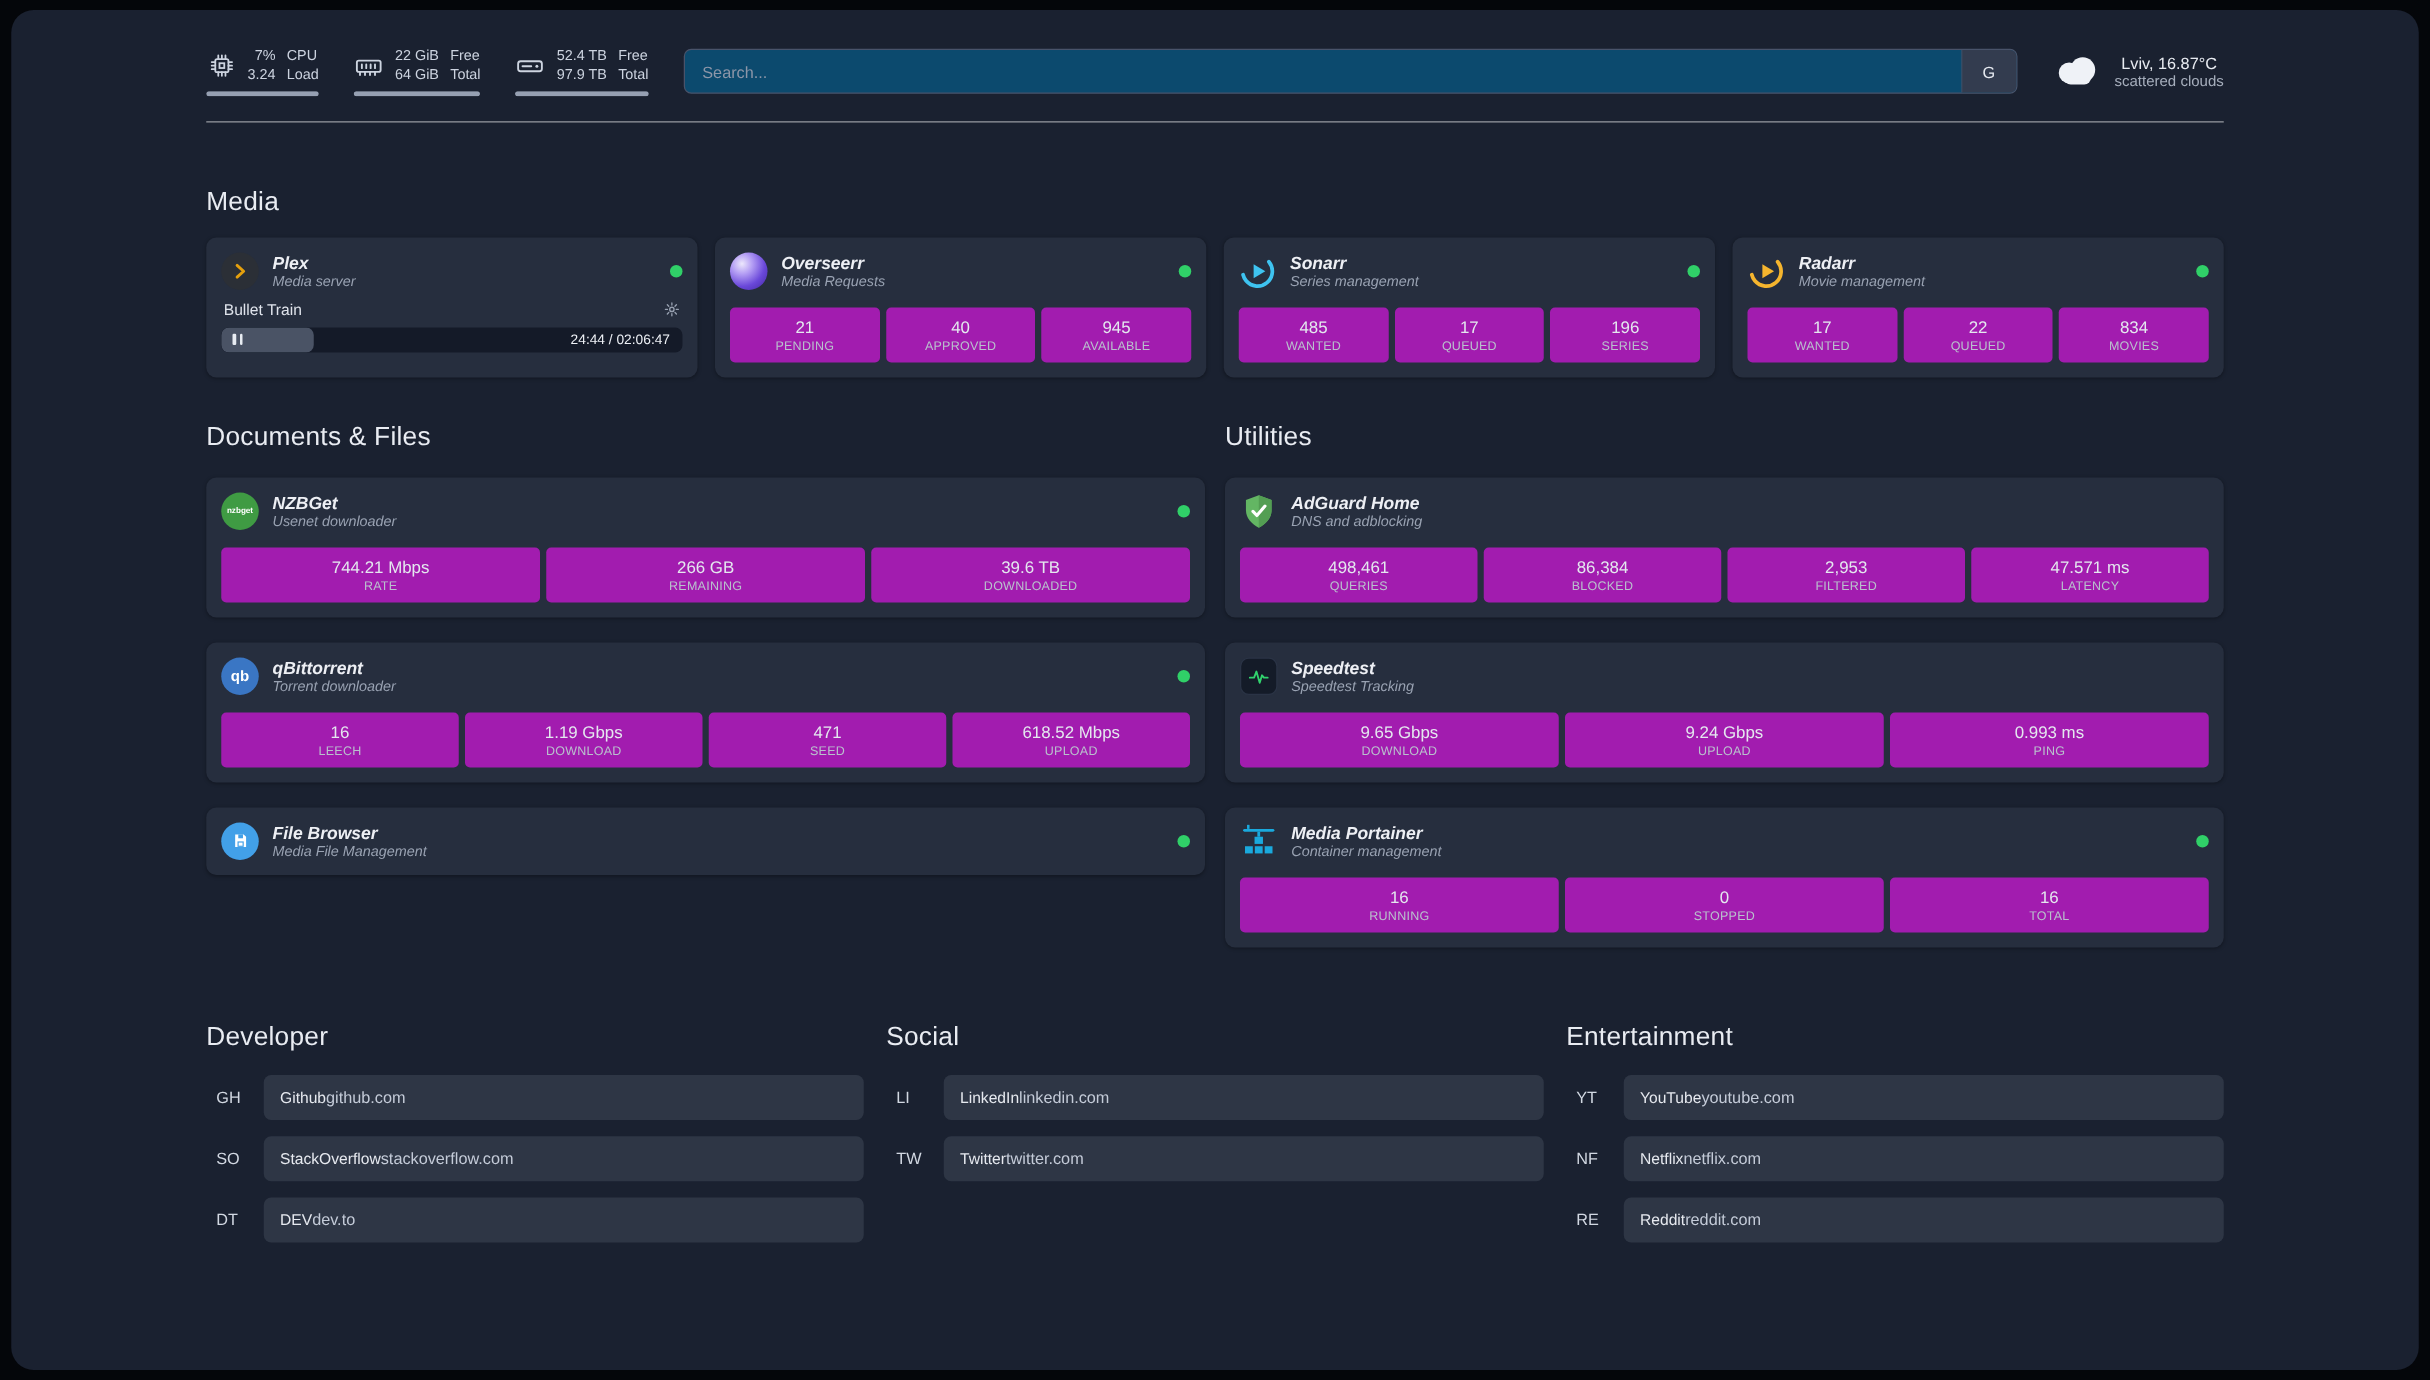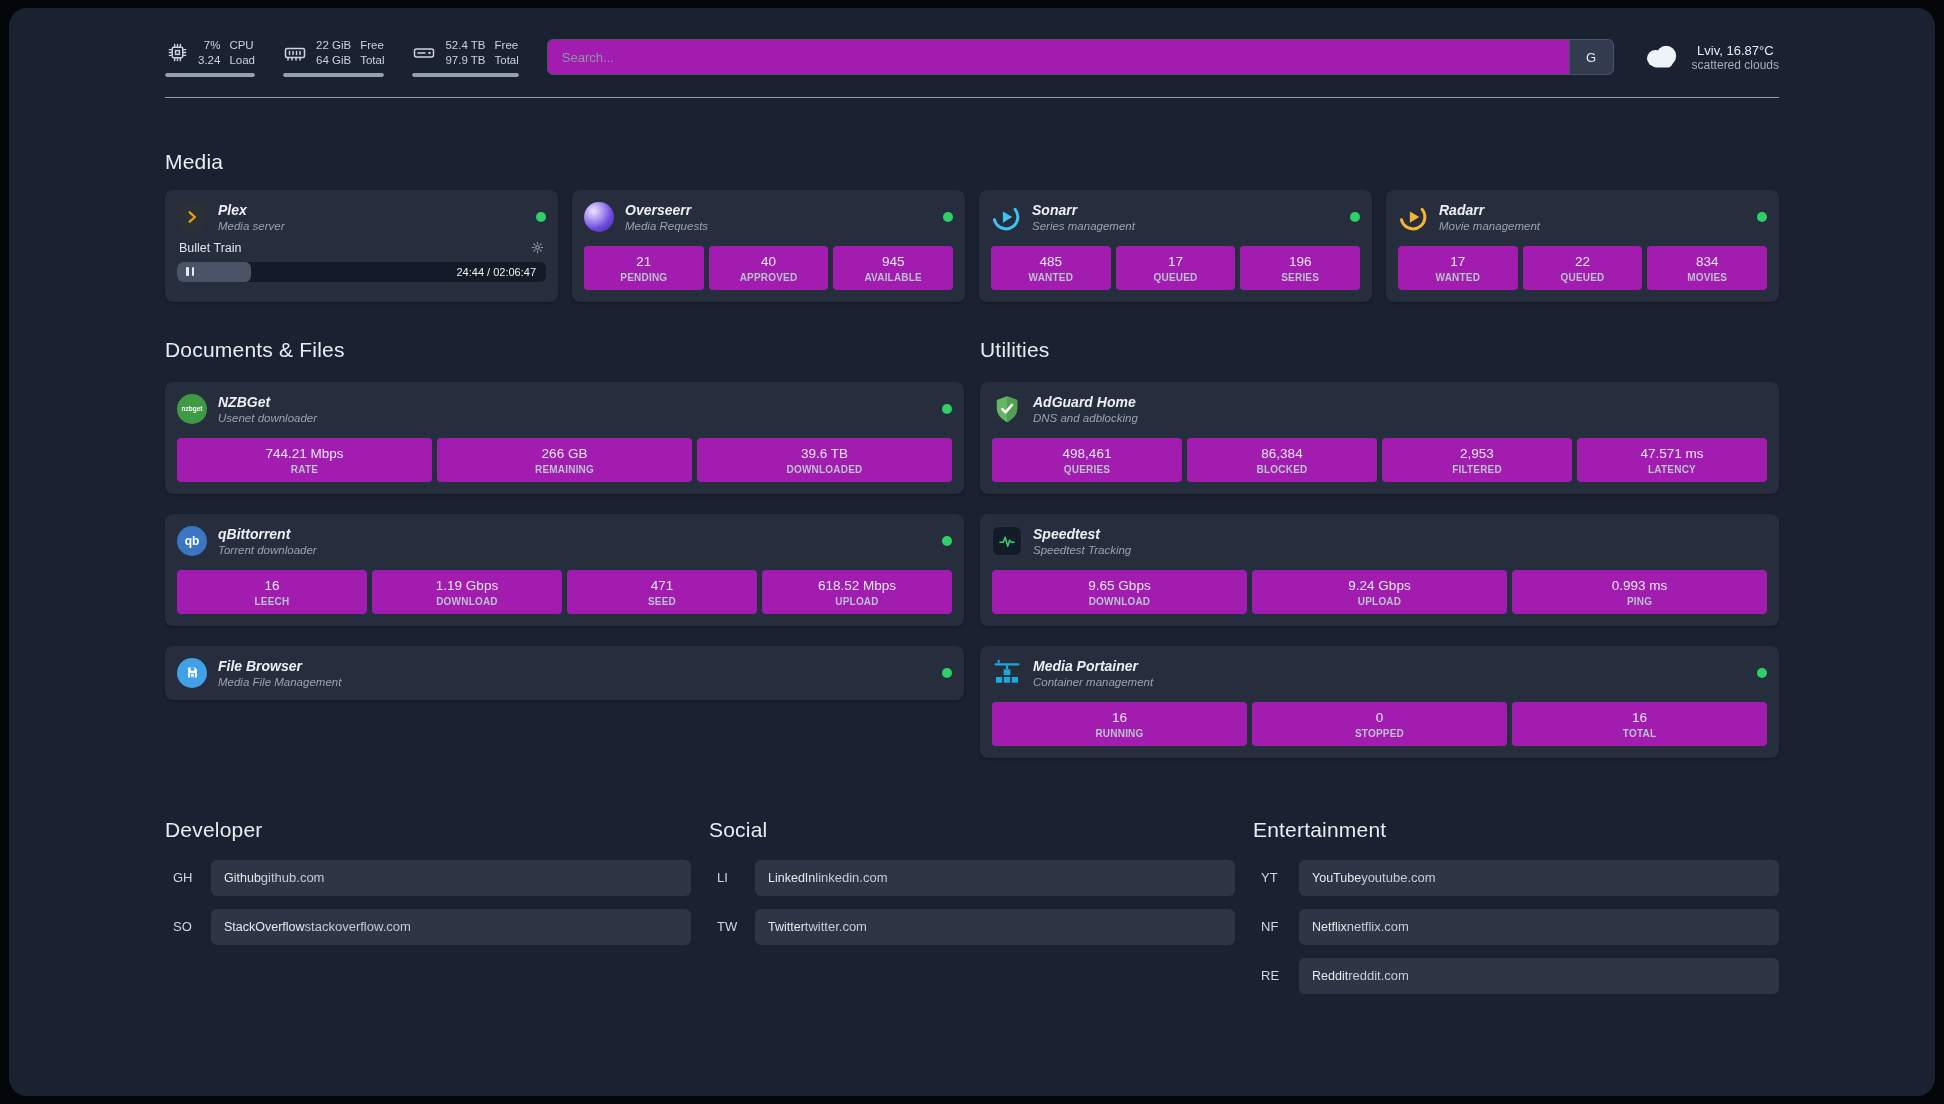--- a/index.html
+++ b/index.html
@@ -12,21 +12,21 @@
   .topbar { display:flex; align-items:center; }
   .resources { display:flex; gap:28px; align-items:center; }
   .resource { display:flex; flex-direction:column; gap:5px; }
   .res-row { display:flex; align-items:center; gap:9px; }
   .res-icon { width:24px; height:24px; display:flex; align-items:center; justify-content:center; color:#cdd4e0; }
   .res-col { display:flex; flex-direction:column; font-size:11.5px; line-height:1.3; color:#ccd3df; }
   .res-col.vals { align-items:flex-end; }
   .res-bar { height:4px; border-radius:2px; background:rgba(255,255,255,0.12); overflow:hidden; }
   .res-bar i { display:block; height:100%; background:#96a0b2; border-radius:2px; }
   .search { flex:1; margin:0 28px; position:relative; height:36px; }
-  .search input { width:100%; height:100%; background:#a21caf; border:1px solid #49536a; border-radius:6px; color:#dfe4ec; font-size:13px; padding:0 56px 0 14px; outline:none; font-family:inherit; }
+  .search input { width:100%; height:100%; background:#0c4a6e; border:1px solid #49536a; border-radius:6px; color:#dfe4ec; font-size:13px; padding:0 56px 0 14px; outline:none; font-family:inherit; }
   .search input::placeholder { color:#8d96a8; }
   .search-btn { position:absolute; right:1px; top:1px; bottom:1px; width:44px; background:#333c4f; border:none; border-left:1px solid #49536a; border-radius:0 5px 5px 0; color:#e6eaf1; font-size:13px; cursor:pointer; font-family:inherit; }
   .weather { display:flex; align-items:center; gap:10px; }
   .weather .w1 { font-size:13px; color:#e8ebf1;text-align:center; }
   .weather .w2 { font-size:12px; color:#a6aebc; }
   .divider { margin-top:20px; border-bottom:1px solid rgba(255,255,255,0.55); }
 
   
   h2.sec { font-size:21px; font-weight:500; color:#e9ecf2; letter-spacing:0.2px; }
   .media-sec { margin-top:52px; }
@@ -38,21 +38,21 @@
   .card { background:#262e3e; border-radius:8px; padding:12px; box-shadow:0 1px 3px rgba(0,0,0,0.3); cursor:pointer; }
   .card-header { display:flex; align-items:center; gap:11px; }
   .svc-icon { width:30px; height:30px; border-radius:50%; display:flex; align-items:center; justify-content:center; flex:0 0 30px; overflow:hidden; }
   .titles { display:flex; flex-direction:column; gap:2px;font-style:italic; }
   .svc-title { font-size:14px; font-weight:700; color:#edeff4; }
   .svc-sub { font-size:11.5px; color:#99a2b2; }
   .dot { width:10px; height:10px; border-radius:50%; background:#30d068; margin-left:auto; flex:0 0 10px; }
   .stats { display:flex; gap:5px; margin-top:14px; }
   .stat { flex:1; background:#a21caf; border-radius:4px; text-align:center; padding:8px 4px 7px; }
   .stat-v { font-size:13.5px; color:#e4e8ef; }
-  .stat-l { font-size:10px; font-weight:700; color:#b9c1cd; margin-top:3px; letter-spacing:0.2px; }
+  .stat-l { font-size:10px; font-weight:400; color:#b9c1cd; margin-top:3px; letter-spacing:0.2px; }
 
   
   .plex-bg { background:#2b2f36; }
   .overseerr-bg { background:radial-gradient(circle at 32% 30%, #ece7fc 0%, #b49ef4 28%, #6a48da 62%, #40269e 100%); }
   .nzbget-bg { background:#3f9b43; color:#fff; font-size:6.5px; font-weight:700; }
   .qb-bg { background:#3a76c4; color:#fff; font-size:12px; font-weight:700; }
   .fb-bg { background:#42a0e8; }
   .speedtest-bg { background:#141b28; border-radius:7px; border:1px solid #2a3345; }
   .plain-bg { background:transparent; border-radius:0; }
 
@@ -503,20 +503,27 @@
               <span class="bm-domain">github.com</span>
             </span>
           </div>
           <div class="bm-row">
             <span class="bm-abbr">SO</span>
             <span class="bm-pill">
               <span class="bm-name">StackOverflow</span>
               <span class="bm-domain">stackoverflow.com</span>
             </span>
           </div>
+          <div class="bm-row">
+            <span class="bm-abbr">DT</span>
+            <span class="bm-pill">
+              <span class="bm-name">DEV</span>
+              <span class="bm-domain">dev.to</span>
+            </span>
+          </div>
         </div>
       </div>
 
       <div class="bm-col">
         <h2 class="sec">Social</h2>
         <div class="bm-list">
           <div class="bm-row">
             <span class="bm-abbr">LI</span>
             <span class="bm-pill">
               <span class="bm-name">LinkedIn</span>

